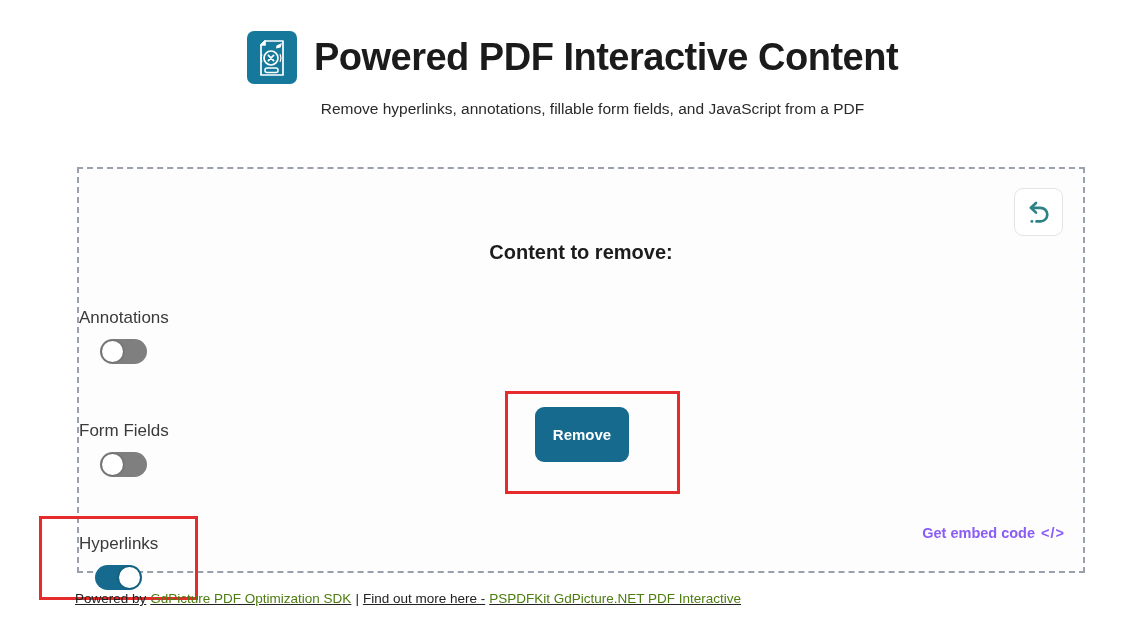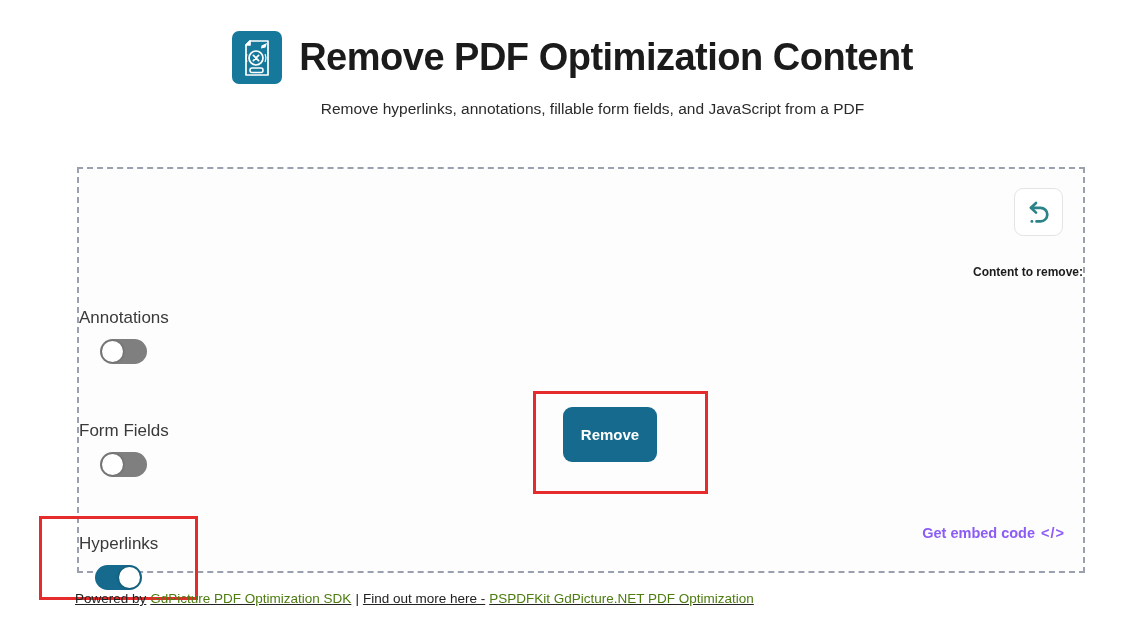--- a/index.html
+++ b/index.html
@@ -17,41 +17,41 @@
               font-size:15.5px; color:#2a2a2a;padding-left:40px; }
 
   
   .panel { position:absolute; left:77px; top:167px; width:1008px; height:406px;
            border:2px dashed #9aa0ad; background:#fdfdfe; }
 
   .reset-button { position:absolute; top:19px; right:20px; width:49px; height:48px;
                   background:#ffffff; border:1px solid #e4e4e7; border-radius:9px;
                   display:flex; align-items:center; justify-content:center; cursor:pointer; }
 
-  .panel-heading { position:absolute; top:96px; left:0; width:100%; text-align:right;
-                   font-size:12px; font-weight:700; color:#1c1c1c; }
+  .panel-heading { position:absolute; top:72px; left:0; width:100%; text-align:center;
+                   font-size:20px; font-weight:700; color:#1c1c1c; }
 
   .toggles-row { position:absolute; top:139px; left:0; width:100%;
                  display:flex; justify-content:center; align-items:flex-start; gap:57px;flex-direction:column; }
   .toggle-col { display:flex; flex-direction:column; align-items:center; gap:11px;
                 position:relative; }
   .toggle-label { font-size:17px; color:#3a3a3a; white-space:nowrap; }
   .switch { width:47px; height:25px; border-radius:13px; background:#7f7f7f;
             position:relative; cursor:pointer; flex:0 0 auto; }
   .switch .knob { position:absolute; top:2px; left:2px; width:21px; height:21px;
                   background:#ffffff; border-radius:50%;
                   box-shadow:0 0 3px rgba(0,0,0,0.35); }
   .switch.on { background:#156a8d; }
   .switch.on .knob { left:auto; right:2px; }
 
   .red-frame { position:absolute; border:3px solid #e52b2b; pointer-events:none; }
   .red-frame.toggle-frame { left:-40px; right:-40px; top:-18px; bottom:-10px; }
   .red-frame.remove-frame { left:-30px; top:-16px; right:-51px; bottom:-25px; }
 
-  .remove-wrap { position:absolute; top:238px; left:456px; width:94px; height:62px;margin-left:28px; }
+  .remove-wrap { position:absolute; top:238px; left:456px; width:94px; height:62px; }
   .remove-button { width:94px; height:55px; background:#156a8d; color:#ffffff;
                    font-family:inherit; font-weight:700; font-size:15px;
                    border:none; border-radius:9px; cursor:pointer; }
 
   .embed-link { position:absolute; top:356px; right:18px; display:flex; align-items:center;
                 gap:6px; color:#8b5cf6; font-size:14.5px; font-weight:700;
                 cursor:pointer; text-decoration:none; }
   .code-glyph { font-weight:700; letter-spacing:1px; }
 
   
@@ -68,21 +68,21 @@
       <path d="M10 2 H 28 V 36 H 6 V 6 Z"></path>
       <path d="M10 2 V 6 H 6 Z" fill="#ffffff"></path>
       <path d="M21.5 6.5 l 5.5 -2.5 -1.5 4.5 -4.5 1 z" fill="#ffffff" stroke="none"></path>
       <circle cx="16" cy="19" r="7"></circle>
       <path d="M13.4 16.4 L 18.6 21.6 M 18.6 16.4 L 13.4 21.6"></path>
       <path d="M6.8 15.5 q -1.6 3.5 0 7" stroke-width="1.2"></path>
       <path d="M25.2 15.5 q 1.6 3.5 0 7" stroke-width="1.2"></path>
       <rect x="10" y="29" width="13" height="4.5" rx="2" stroke-width="1.5"></rect>
     </svg>
   </div>
-  <h1 class="page-title">Remove PDF Optimization Content</h1>
+  <h1 class="page-title">Powered PDF Interactive Content</h1>
 </div>
 <div class="subtitle">Remove hyperlinks, annotations, fillable form fields, and JavaScript from a PDF</div>
 
 <div class="panel">
 
   <div class="reset-button">
     <svg width="27" height="27" viewBox="0 0 27 27" fill="none" stroke="#2b8387" stroke-width="2.7" stroke-linecap="round" stroke-linejoin="round">
       <path d="M11 4 L 6 8.8 L 11 13.6"></path>
       <path d="M6 8.8 H 15.5 a 6.8 6.8 0 0 1 0 13.6 H 11.5"></path>
       <path d="M6.8 22.4 h 0.2"></path>
@@ -134,14 +134,14 @@
     <span class="code-glyph">&lt;/&gt;</span>
   </a>
 
 </div>
 
 <div class="footer">
   <span>Powered by</span>
   <a>GdPicture PDF Optimization SDK</a>
   <span>|</span>
   <span>Find out more here -</span>
-  <a>PSPDFKit GdPicture.NET PDF Optimization</a>
+  <a>PSPDFKit GdPicture.NET PDF Interactive</a>
 </div>
 
 </body></html>

